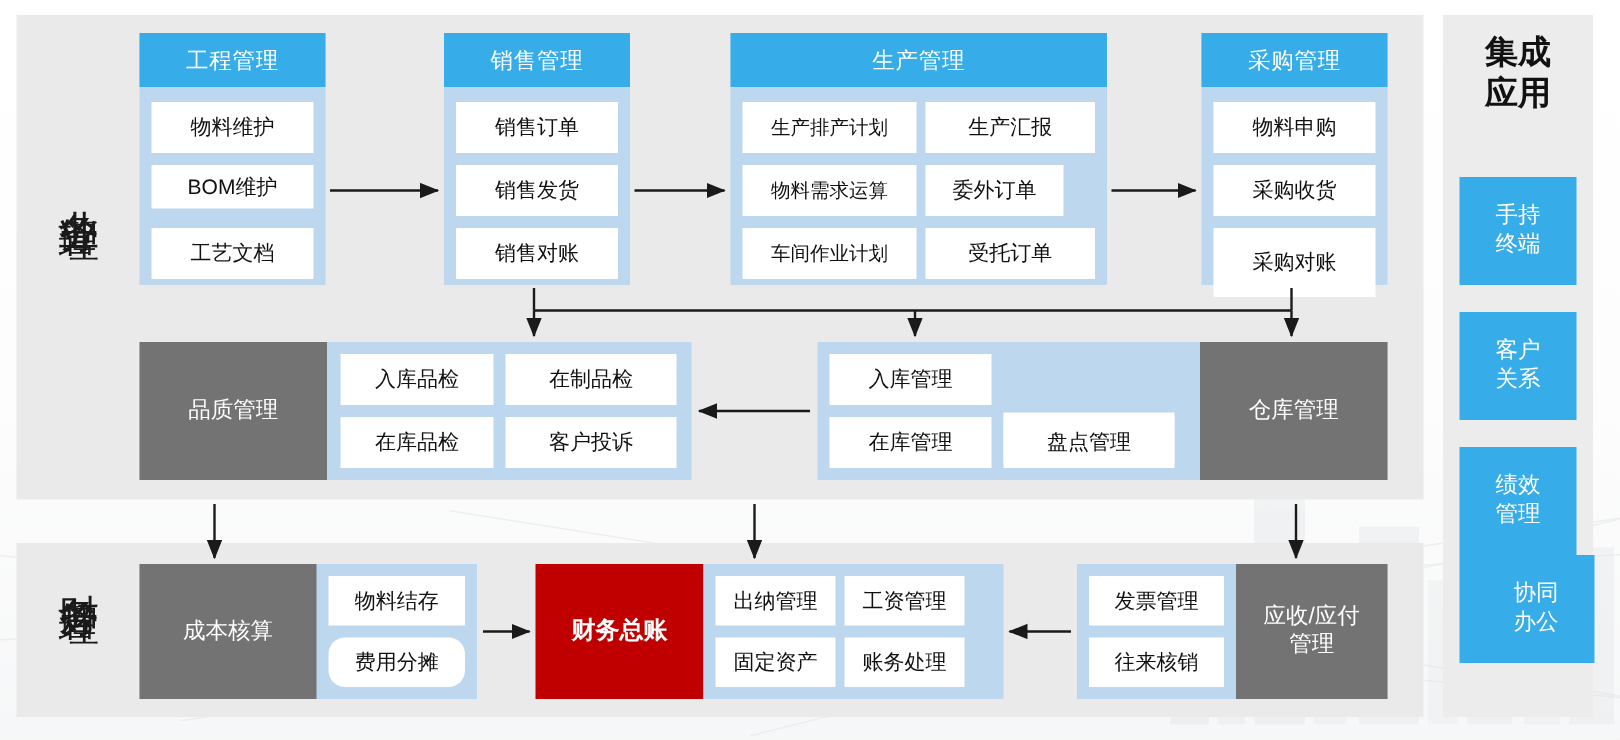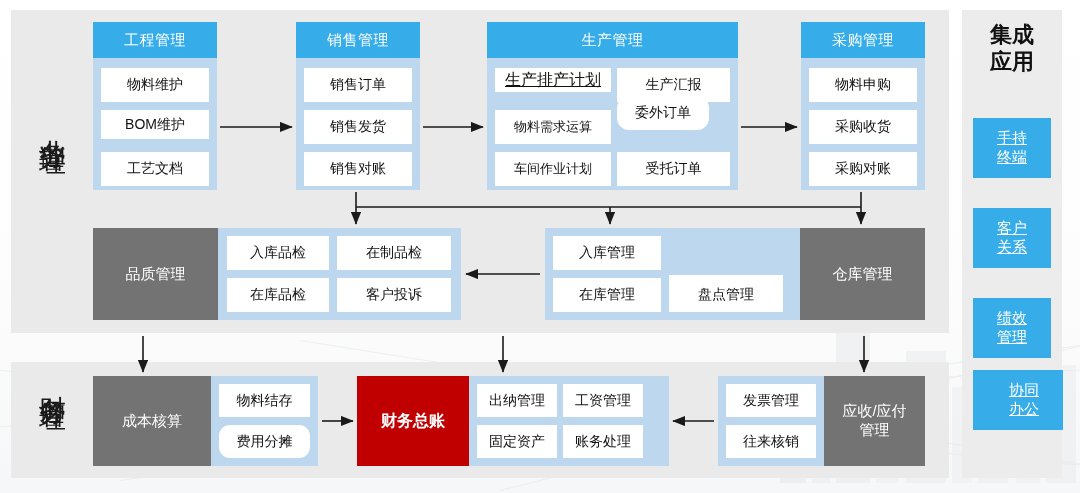--- a/index.html
+++ b/index.html
@@ -37,23 +37,23 @@
     align-items:center;justify-content:center;font-size:15px;letter-spacing:.5px;}
   .cell{position:absolute;background:#ffffff;display:flex;align-items:center;
     justify-content:center;font-size:14px;color:#111;white-space:nowrap;}
   .sidecap{position:absolute;background:#737373;color:#fff;display:flex;
     align-items:center;justify-content:center;text-align:center;font-size:15px;line-height:1.25;}
   .sidecap.red{background:#c00000;font-weight:bold;font-size:16px;}
 
   
   .intitle{position:absolute;left:962px;top:22px;width:100px;text-align:center;
     font-size:22px;font-weight:bold;color:#111;line-height:1.22;}
-  .appbtn{position:absolute;left:973px;width:78px;height:60px;background:#36ace9;
+  .appbtn{position:absolute;left:973px;width:78px;height:72px;background:#36ace9;
     color:#fff;display:flex;align-items:center;justify-content:center;text-align:center;
-    font-size:15px;line-height:1.25;text-decoration:underline;}
+    font-size:15px;line-height:1.25;}
 
   
   svg.arrows{position:absolute;left:0;top:0;width:1080px;height:493px;pointer-events:none;}
 </style>
 </head>
 <body>
 
 <div id="stage">
 
   <div class="bg-photo"></div>
@@ -86,32 +86,32 @@
   <div class="cell" style="left:101px;top:152px;width:108px;height:34px;">工艺文档</div>
 
   <div class="mod" style="left:296px;top:22px;width:124px;height:168px;"></div>
   <div class="mod-head" style="left:296px;top:22px;width:124px;height:36px;">销售管理</div>
   <div class="cell" style="left:304px;top:68px;width:108px;height:34px;">销售订单</div>
   <div class="cell" style="left:304px;top:110px;width:108px;height:34px;">销售发货</div>
   <div class="cell" style="left:304px;top:152px;width:108px;height:34px;">销售对账</div>
 
   <div class="mod" style="left:487px;top:22px;width:251px;height:168px;"></div>
   <div class="mod-head" style="left:487px;top:22px;width:251px;height:36px;">生产管理</div>
-  <div class="cell" style="left:495px;top:68px;width:116px;height:24px;font-size:16px;text-decoration:underline;">生产排产计划</div>
+  <div class="cell" style="left:495px;top:68px;width:116px;height:34px;font-size:13px;">生产排产计划</div>
   <div class="cell" style="left:617px;top:68px;width:113px;height:34px;">生产汇报</div>
   <div class="cell" style="left:495px;top:110px;width:116px;height:34px;font-size:13px;">物料需求运算</div>
-  <div class="cell" style="left:617px;top:96px;width:92px;height:34px;border-radius:12px;">委外订单</div>
+  <div class="cell" style="left:617px;top:110px;width:92px;height:34px;">委外订单</div>
   <div class="cell" style="left:495px;top:152px;width:116px;height:34px;font-size:13px;">车间作业计划</div>
   <div class="cell" style="left:617px;top:152px;width:113px;height:34px;">受托订单</div>
 
   <div class="mod" style="left:801px;top:22px;width:124px;height:168px;"></div>
   <div class="mod-head" style="left:801px;top:22px;width:124px;height:36px;">采购管理</div>
   <div class="cell" style="left:809px;top:68px;width:108px;height:34px;">物料申购</div>
   <div class="cell" style="left:809px;top:110px;width:108px;height:34px;">采购收货</div>
-  <div class="cell" style="left:809px;top:152px;width:108px;height:34px;">采购对账</div>
+  <div class="cell" style="left:809px;top:152px;width:108px;height:46px;">采购对账</div>
 
   <div class="mod" style="left:93px;top:228px;width:368px;height:92px;"></div>
   <div class="sidecap" style="left:93px;top:228px;width:125px;height:92px;">品质管理</div>
   <div class="cell" style="left:227px;top:236px;width:102px;height:34px;">入库品检</div>
   <div class="cell" style="left:337px;top:236px;width:114px;height:34px;">在制品检</div>
   <div class="cell" style="left:227px;top:278px;width:102px;height:34px;">在库品检</div>
   <div class="cell" style="left:337px;top:278px;width:114px;height:34px;">客户投诉</div>
 
   <div class="mod" style="left:545px;top:228px;width:380px;height:92px;"></div>
   <div class="sidecap" style="left:800px;top:228px;width:125px;height:92px;">仓库管理</div>

